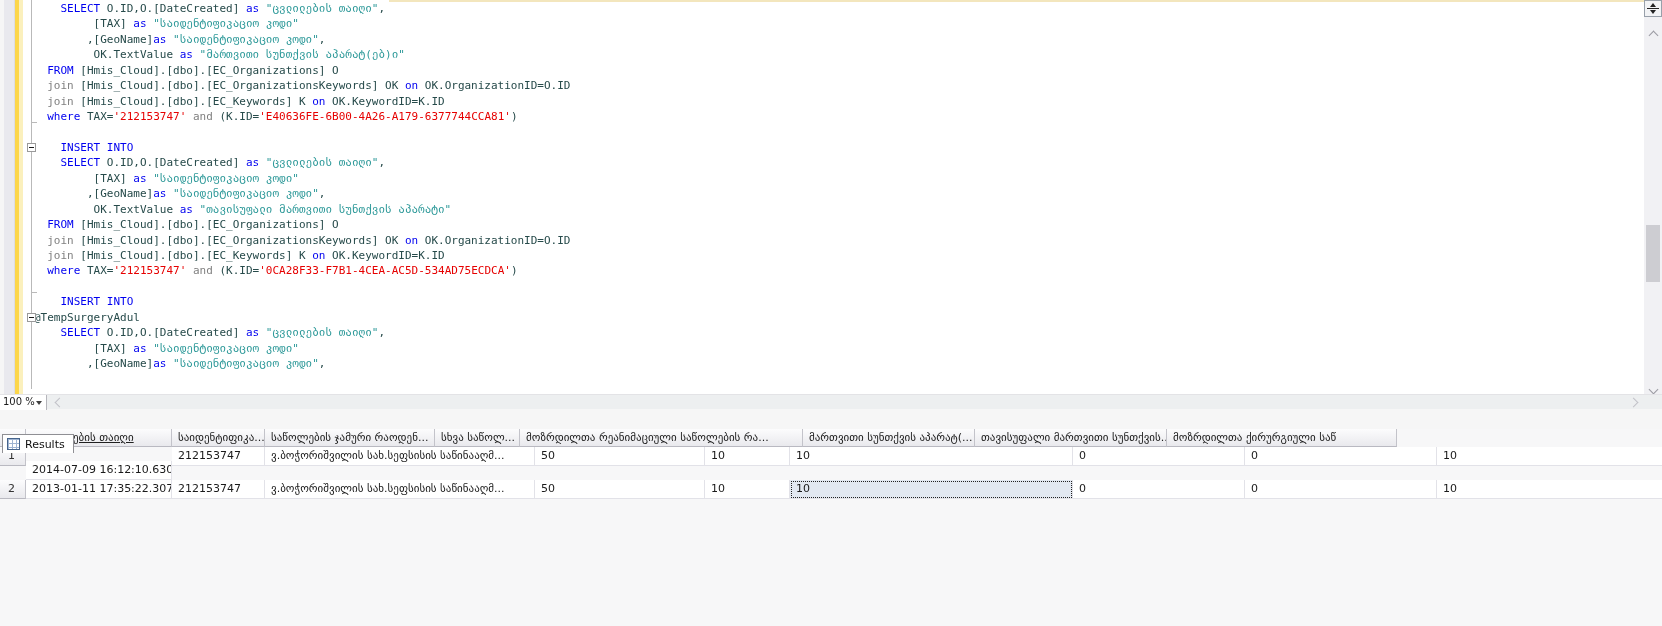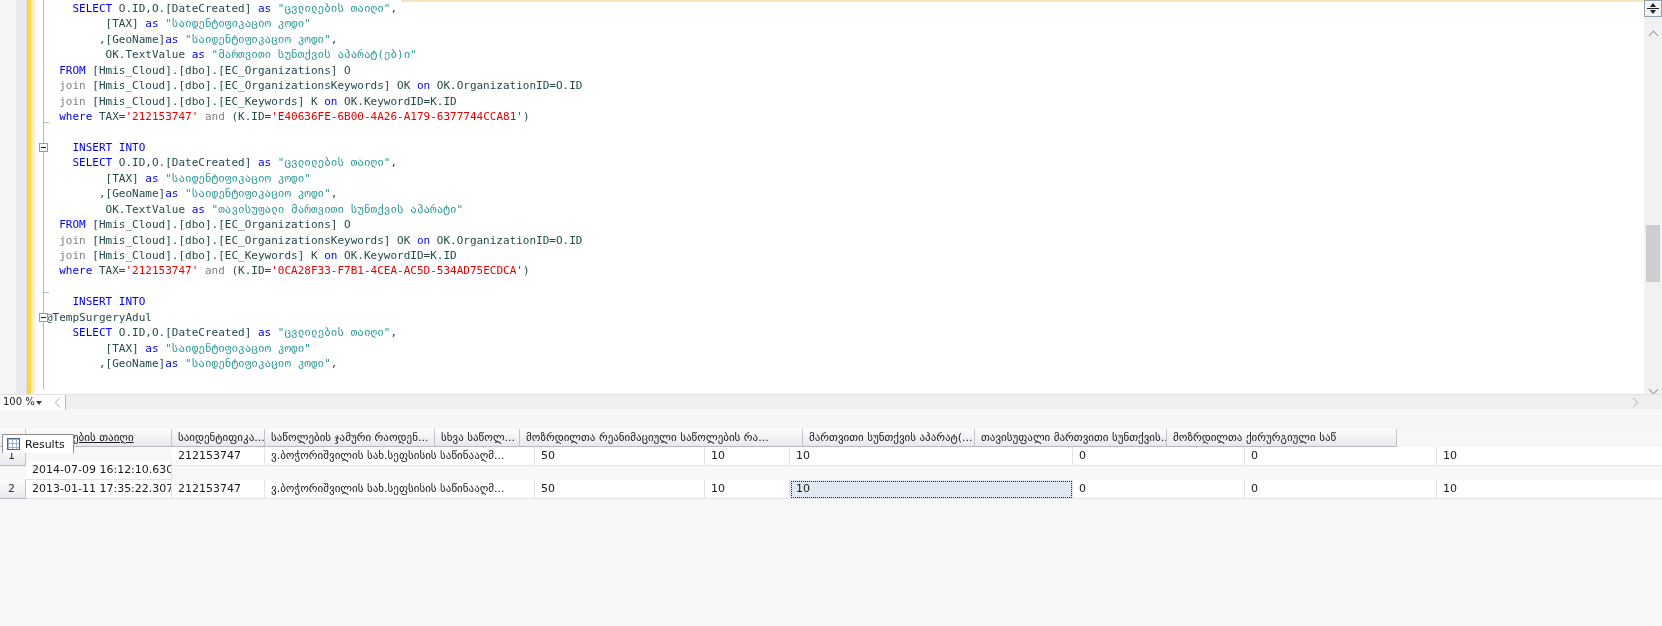--- a/index.html
+++ b/index.html
@@ -1,20 +1,20 @@
 <!DOCTYPE html>
 <html><head>
 <meta charset="utf-8">
 <style>
   html,body{margin:0;padding:0;}
   body{width:1662px;height:626px;position:relative;overflow:hidden;
        background:#f6f6f6;font-family:"DejaVu Sans",sans-serif;}
 
   
-  #editor{position:absolute;left:16px;top:0;width:1644px;height:394px;background:#ffffff;overflow:hidden;}
+  #editor{position:absolute;left:4px;top:0;width:1644px;height:394px;background:#ffffff;overflow:hidden;}
   #indicator-margin{position:absolute;left:0;top:0;width:10px;height:394px;background:#e9e9ee;border-right:1px solid #dcdce2;}
   #changebar-a{position:absolute;left:11px;top:0;width:4px;height:394px;background:#fcd64a;}
   #changebar-b{position:absolute;left:15px;top:0;width:4px;height:394px;background:#fbf0bd;}
   #outline-line{position:absolute;left:27px;top:0;width:1px;height:389px;background:#b9b9b9;}
   .outline-tick{position:absolute;left:27px;width:6px;height:1px;background:#b9b9b9;}
   #top-edge-artifact{position:absolute;left:385px;top:0;width:1259px;height:2px;background:#f3e6bd;}
 
   #code-lines{position:absolute;left:30px;top:1px;
       font-family:"DejaVu Sans Mono","DejaVu Sans",monospace;font-size:11px;}
   .cl{height:15.45px;line-height:15.45px;white-space:pre;}
@@ -36,21 +36,21 @@
   #split-handle .tri-up{top:2px;border-left:3px solid transparent;border-right:3px solid transparent;border-bottom:4px solid #222;}
   #split-handle .tri-dn{bottom:2px;border-left:3px solid transparent;border-right:3px solid transparent;border-top:4px solid #222;}
   #split-handle .bar{position:absolute;left:2px;right:2px;top:7px;height:1px;background:#222;}
   .chev{position:absolute;width:6px;height:6px;border-left:1px solid #9a9aa2;border-top:1px solid #9a9aa2;}
   #vs-up{left:6px;top:32px;transform:rotate(45deg);}
   #vs-dn{left:6px;top:386px;transform:rotate(225deg);}
   #vs-thumb{position:absolute;left:2px;top:225px;width:14px;height:57px;background:#cdcdd2;}
 
   
   #editor-hbar{position:absolute;left:0;top:394px;width:1662px;height:15px;background:#edeff0;border-top:1px solid #e3e3e6;box-sizing:border-box;}
-  #zoom-control{position:absolute;left:0;top:0;width:66px;height:15px;background:#ffffff;
+  #zoom-control{position:absolute;left:0;top:0;width:47px;height:15px;background:#ffffff;
         border-right:1px solid #b5b5bb;box-sizing:border-box;font-size:10px;color:#1a1a1a;
         line-height:14px;padding-left:3px;}
   #zoom-caret{position:absolute;left:36px;top:6px;width:0;height:0;
         border-left:3px solid transparent;border-right:3px solid transparent;border-top:4px solid #404040;}
   #hs-left{left:56px;top:4px;transform:rotate(-45deg);border-color:#c2c2c8;}
   #hs-right{left:1630px;top:4px;transform:rotate(135deg);border-color:#c2c2c8;}
 
   
   #tabstrip{position:absolute;left:0;top:409px;width:1662px;height:20px;background:#f0f1f3;margin-top:24px;}
   .tab{position:absolute;bottom:0;height:18px;box-sizing:border-box;display:flex;align-items:center;

